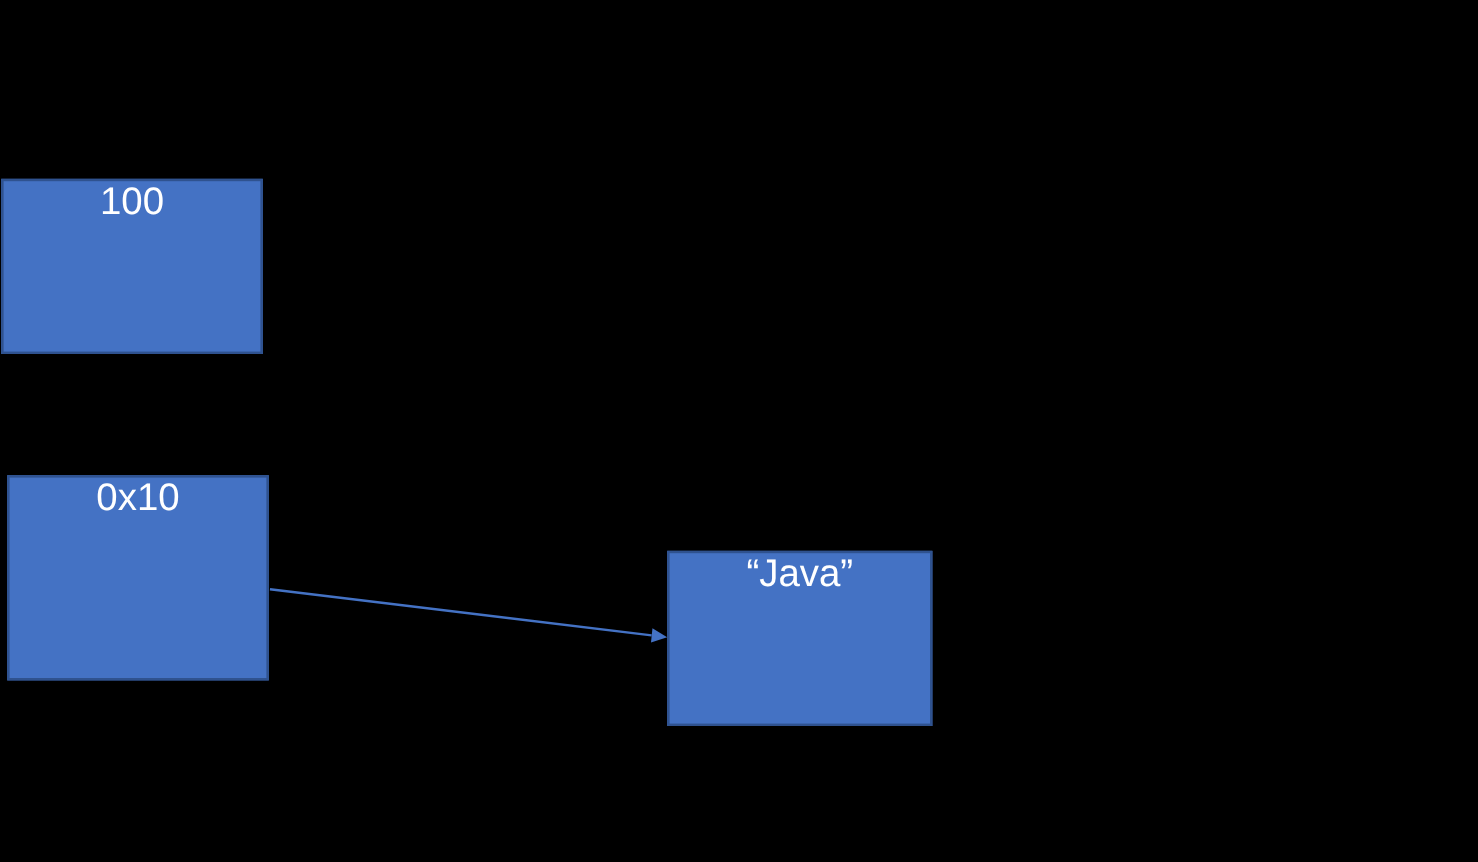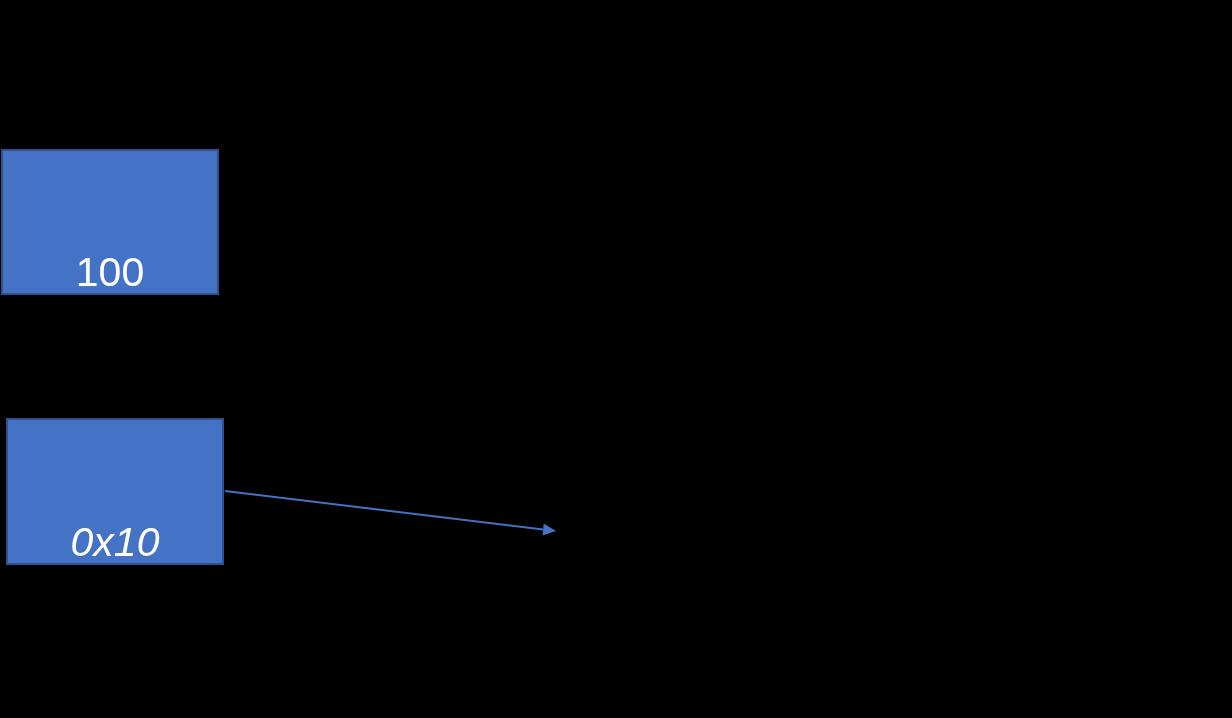--- a/index.html
+++ b/index.html
@@ -15,29 +15,29 @@
     height: 718px;
     background: var(--background, #000000);
     overflow: hidden;
   }
   .box {
     position: absolute;
     box-sizing: border-box;
     background: var(--box-fill, #4472C4);
     border: 2px solid var(--box-border, #2F528F);
     display: flex;
-    align-items: flex-end;
+    align-items: flex-start;
     justify-content: center;
     color: var(--text-color, #FFFFFF);
-    font-size: 41px;
+    font-size: 32px;
     line-height: 1;
     user-select: none;
   }
   .box-100   { left: 1px;   top: 149px; width: 218px; height: 146px; }
-  .box-0x10  { left: 6px;   top: 418px; width: 218px; height: 147px; font-style: italic; }
+  .box-0x10  { left: 6px;   top: 396px; width: 218px; height: 171px; }
   .box-hello { left: 556px; top: 261px; width: 219px; height: 143px; }
   .box-java  { left: 556px; top: 459px; width: 221px; height: 146px; }
   .arrow-layer {
     position: absolute;
     left: 0;
     top: 0;
     width: 1232px;
     height: 718px;
     pointer-events: none;
   }
@@ -58,19 +58,22 @@
 
   <div class="box box-100">
     <span>100</span>
   </div>
 
   <div class="box box-0x10">
     <span>0x10</span>
   </div>
 
 
+  <div class="box box-java">
+    <span>“Java”</span>
+  </div>
 
   <svg class="arrow-layer" viewBox="0 0 1232 718" xmlns="http://www.w3.org/2000/svg" aria-hidden="true">
     <line class="arrow-line" x1="225" y1="491" x2="543" y2="529.5"></line>
     <polygon class="arrow-head" points="556,531 542.5,535.4 543.7,523.5"></polygon>
   </svg>
 
 </div>
 
 </body></html>

